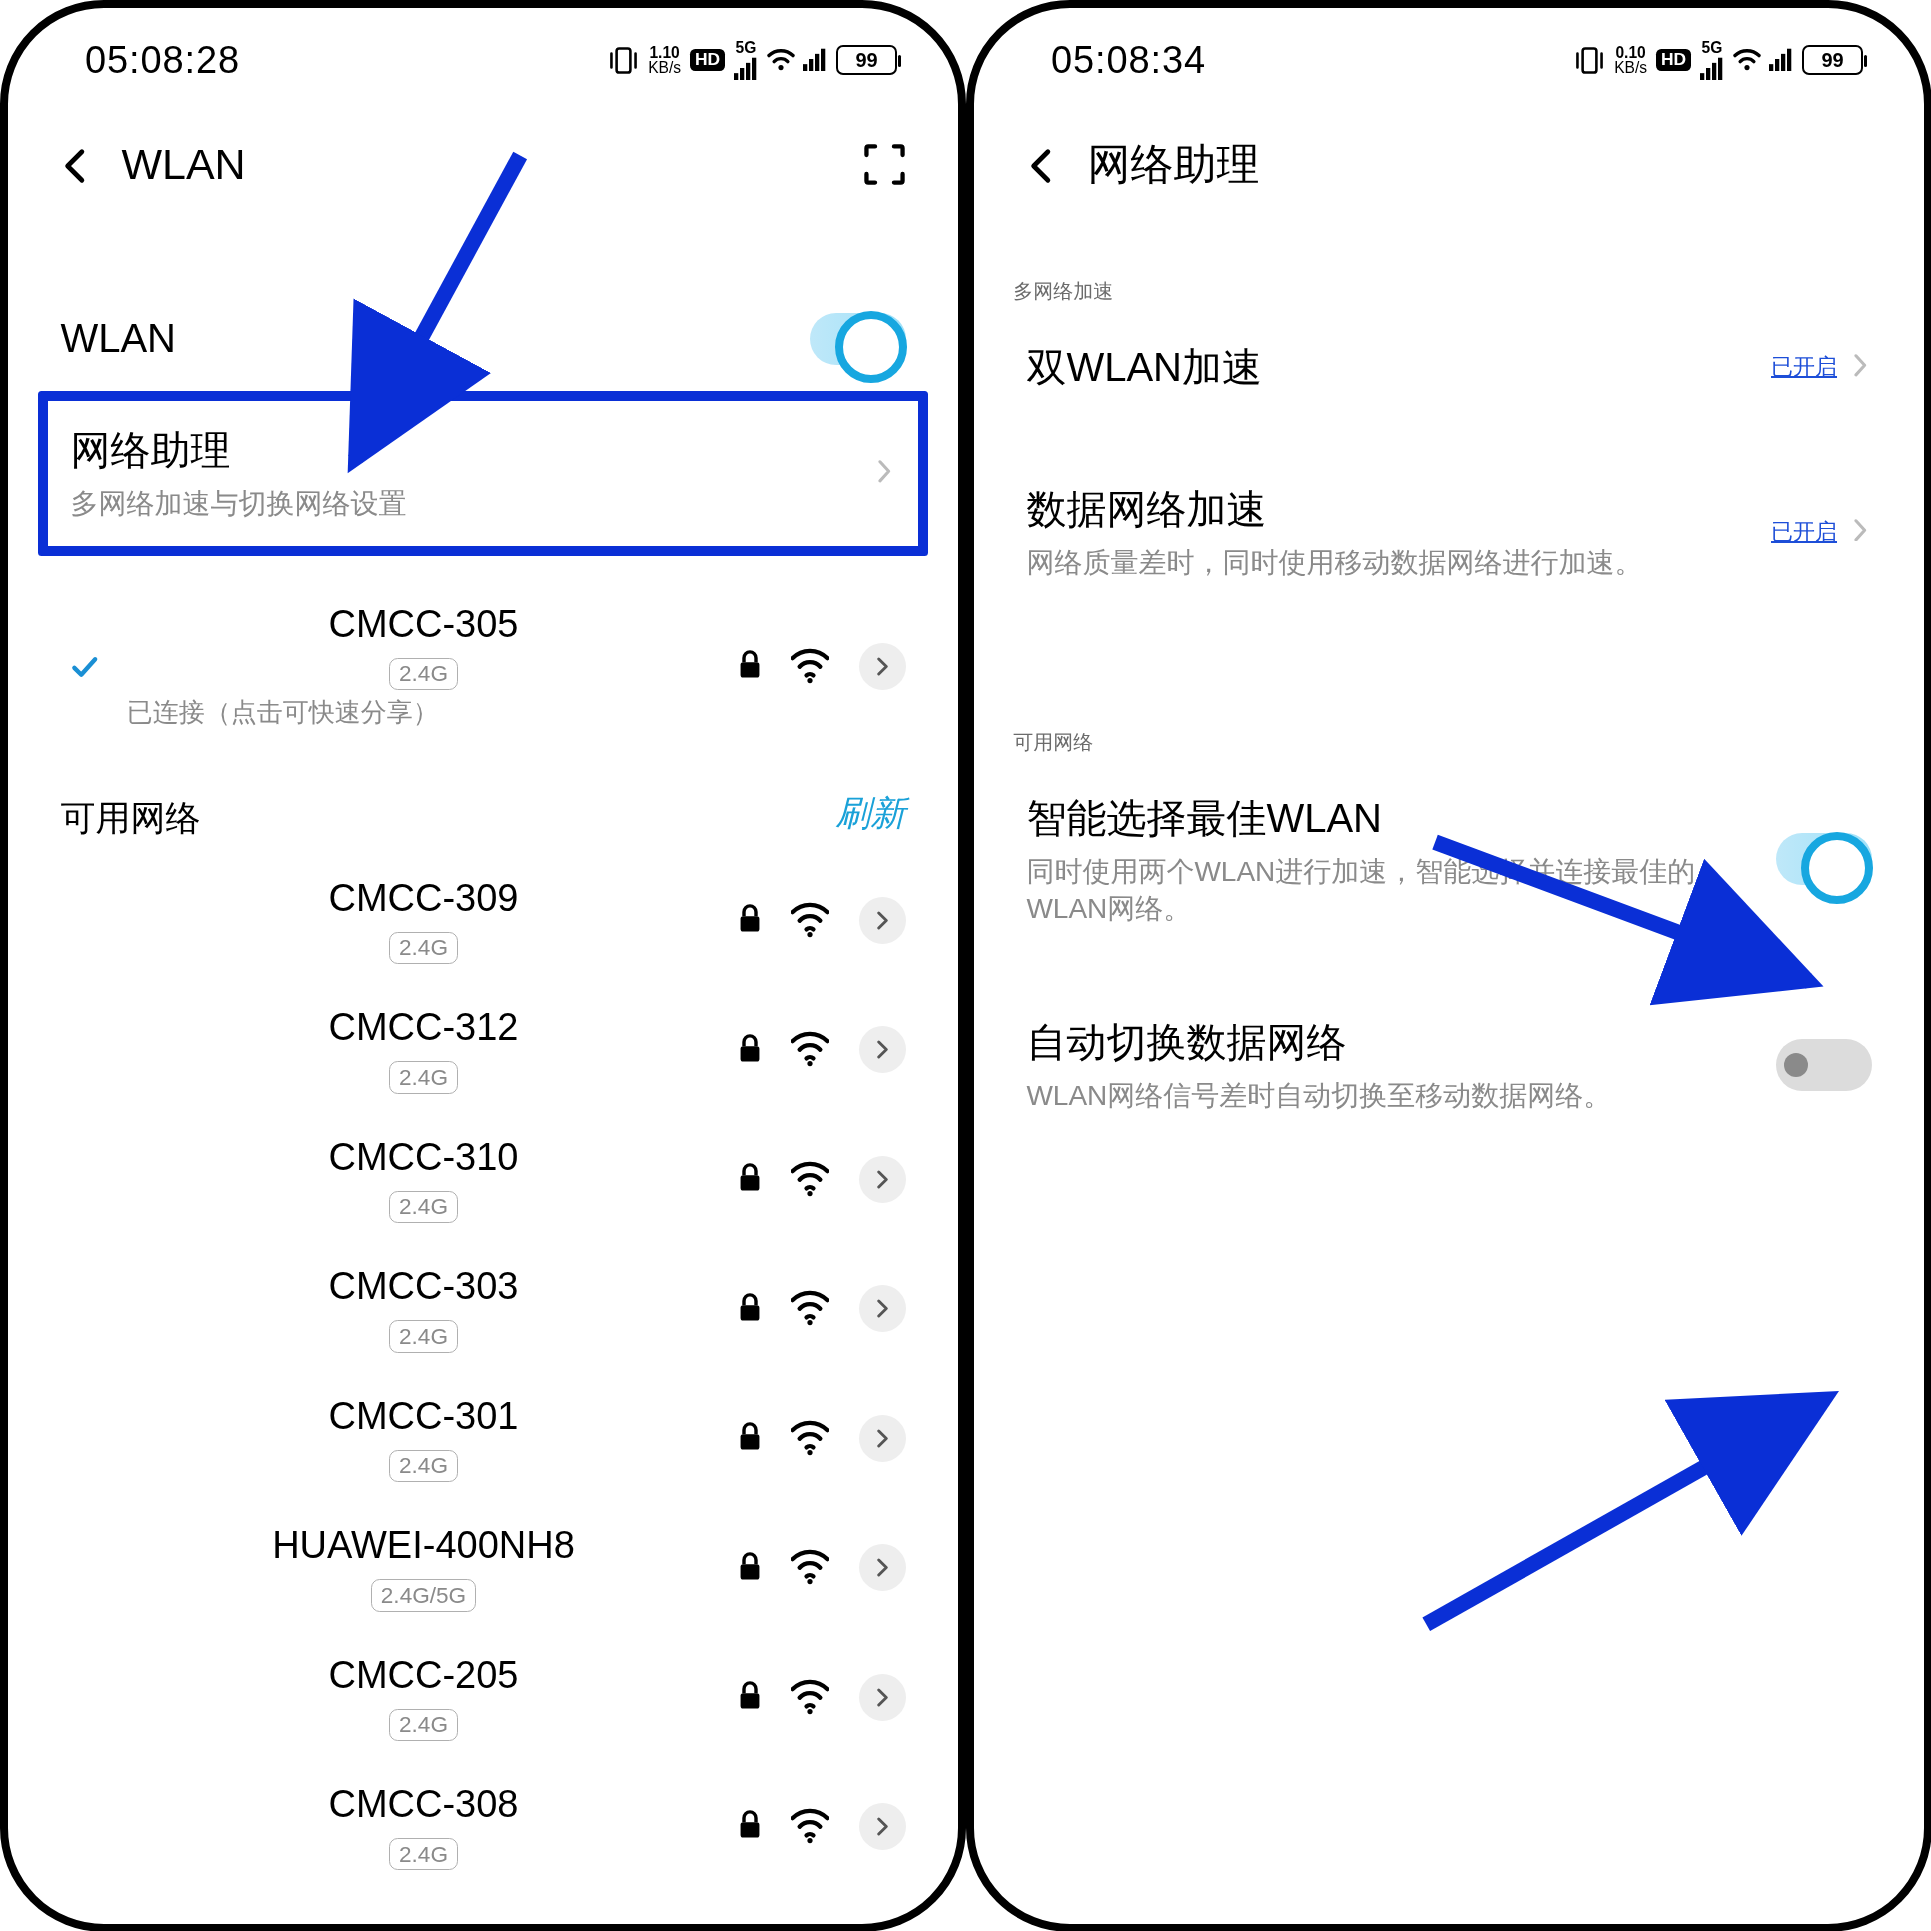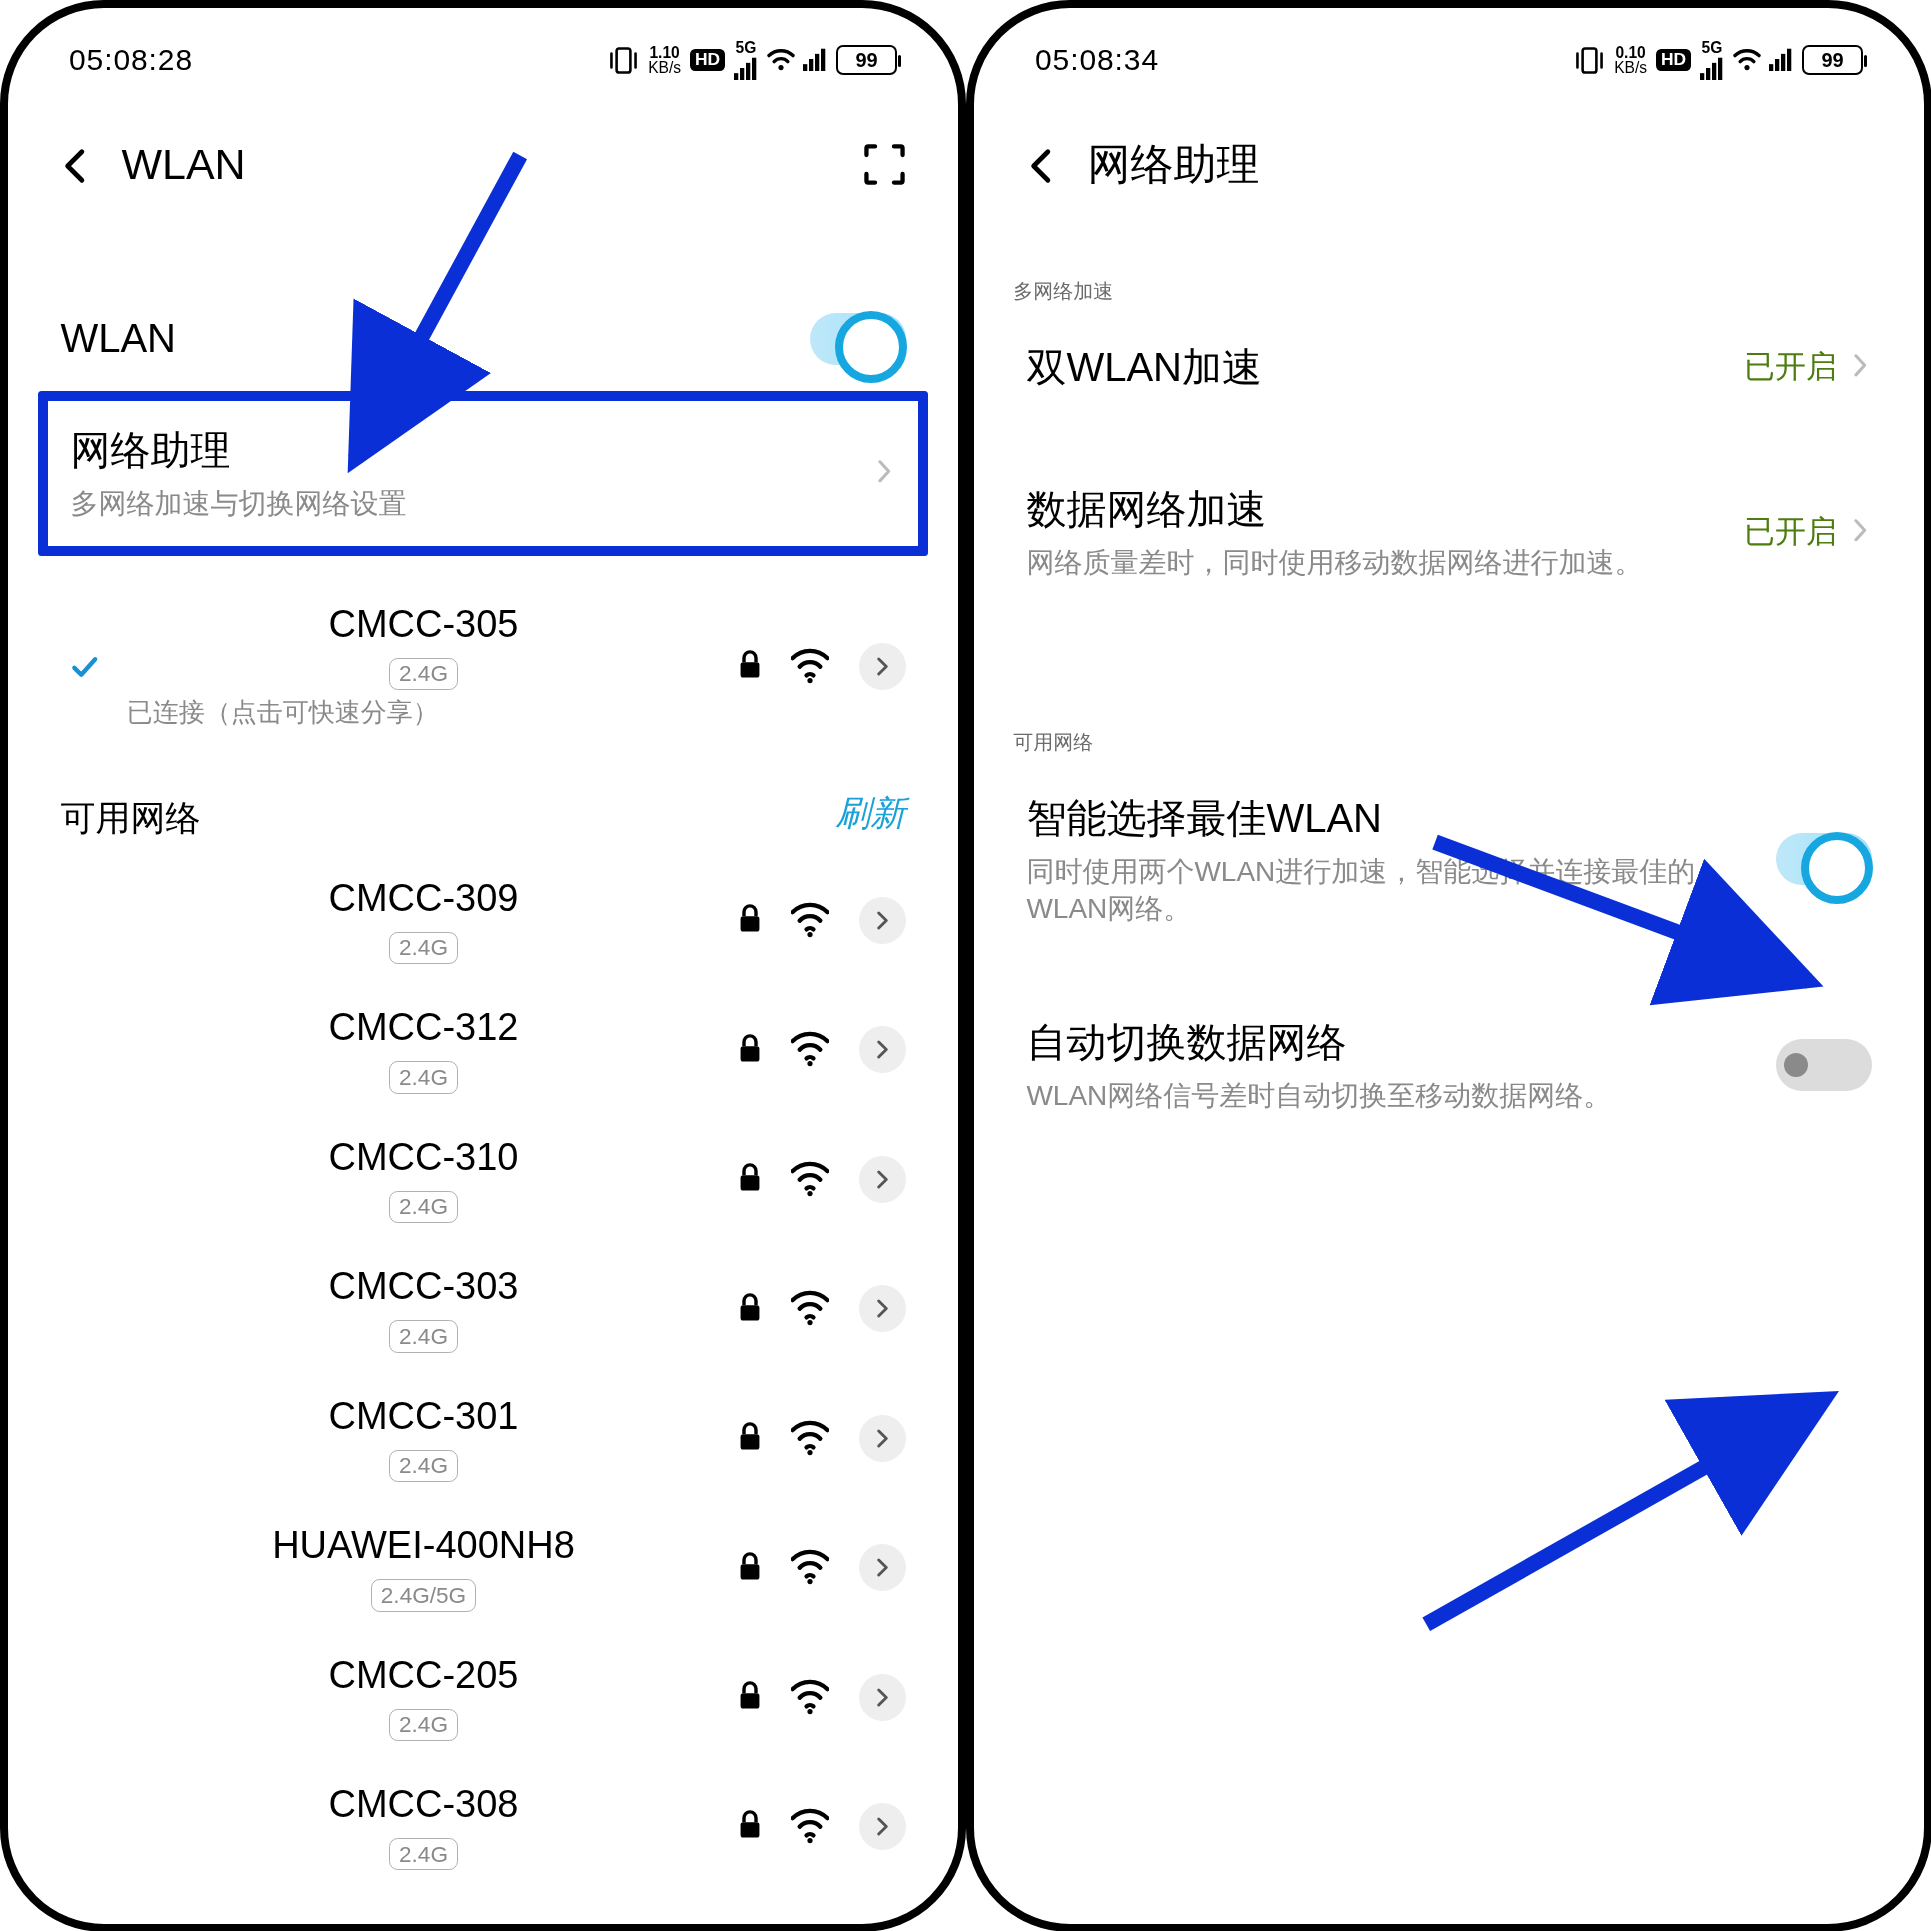--- a/index.html
+++ b/index.html
@@ -28,23 +28,24 @@
   
   .status-bar {
     display: flex;
     align-items: center;
     justify-content: space-between;
     height: 87px;
     padding: 0 26px;
     margin-top: 8.7px;
   }
   .status-time {
-    font-size: 30px;
+    font-size: 38px;
     letter-spacing: 0.9px;
     color: #000;
+    margin-left: 16px;
   }
   .status-icons {
     display: flex;
     align-items: center;
     gap: 8.7px;
   }
   .icon-vibrate svg, .icon-wifi svg, .icon-signal svg, .icon-hd {
     display: block;
   }
   .kbs {
@@ -128,21 +129,21 @@
   .net-name{font-size:38px;color:#000;display:flex;align-items:center;gap:12px;flex-direction:column;}
   .net-sub{font-size:26px;color:#8a8a8a;margin-top:5.2px;}
   .net-badge{
     border:1.7px solid #b0b0b0;color:#8a8a8a;border-radius:8.7px;
     padding:1.7px 8.7px;font-size:22.6px;line-height:1.2;
   }
   .net-right{display:flex;align-items:center;gap:29.5px;}
   .lock-icon svg{width:24px;height:29.5px;}
   .wifi-icon svg{width:38px;height:38px;}
 
-  .status-value{font-size:31px;color:#4d7c0f;}
+  .status-value{font-size:22px;color:#1d4ed8;text-decoration:underline;}
   .right-side{display:flex;align-items:center;gap:12px;}
 
   
   .arrow-svg{position:absolute;pointer-events:none;}
 </style>
 </head>
 <body>
 
 <svg width="0" height="0" style="position:absolute">
   <defs>

